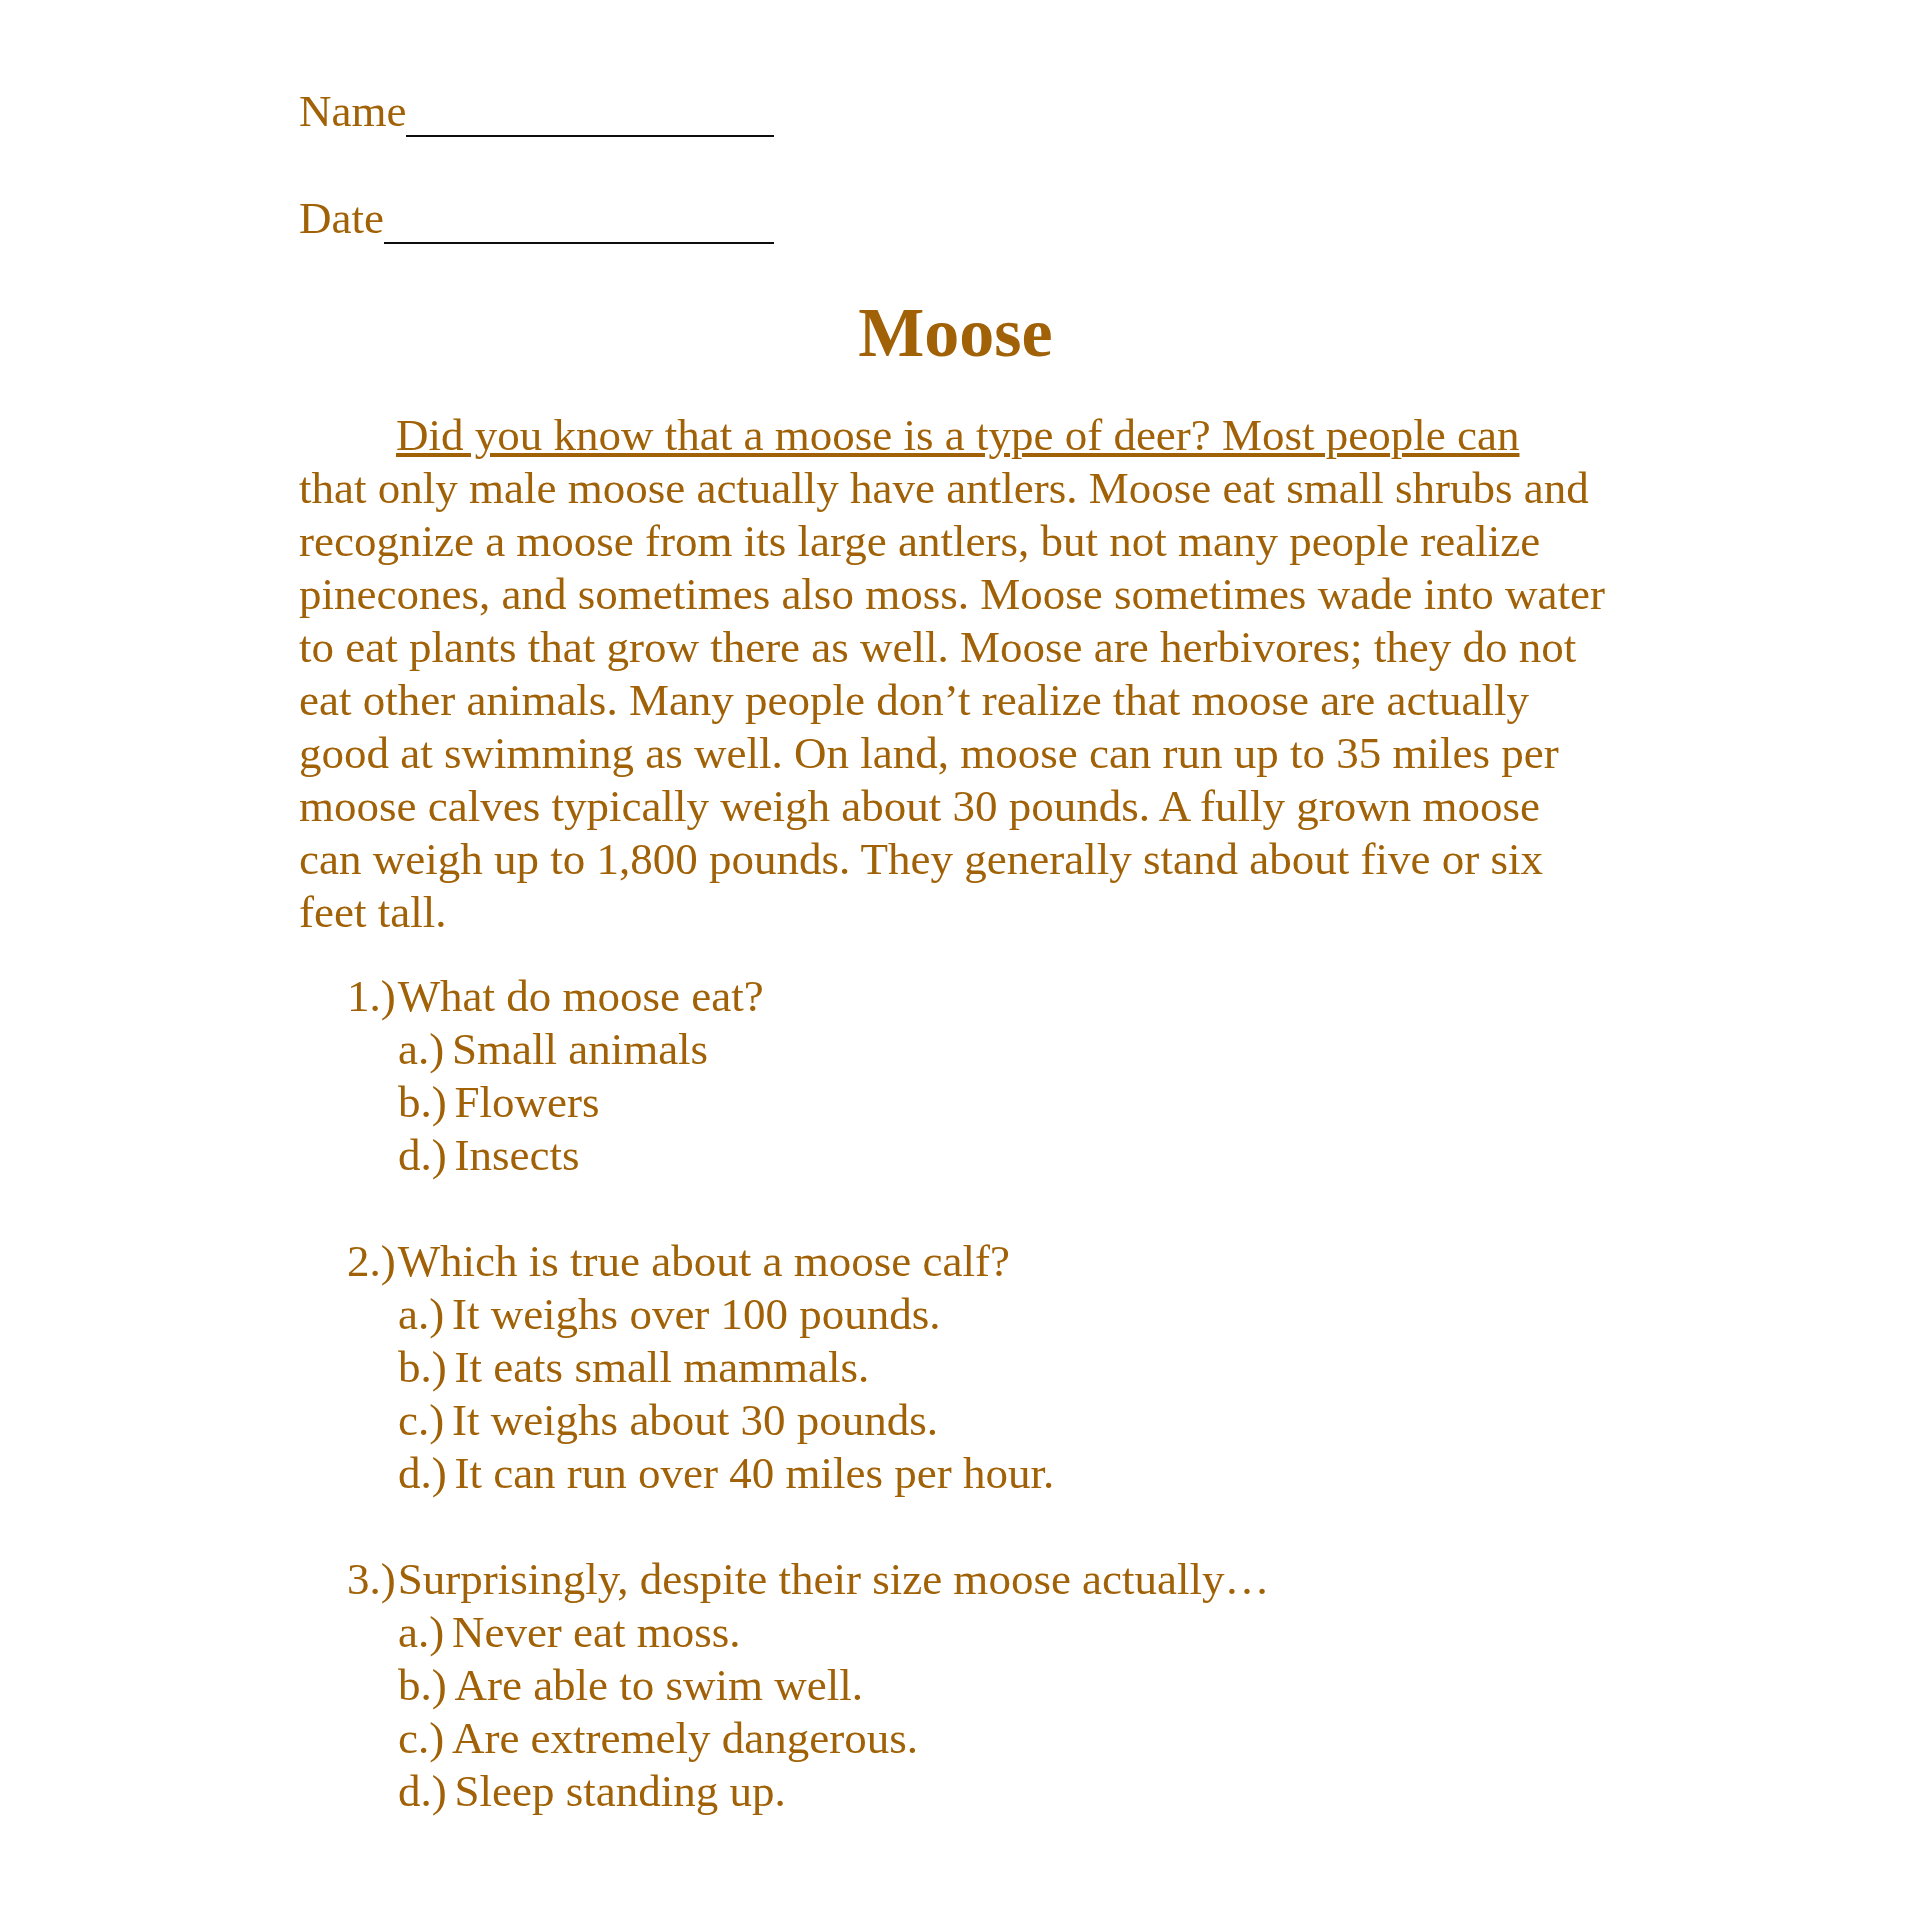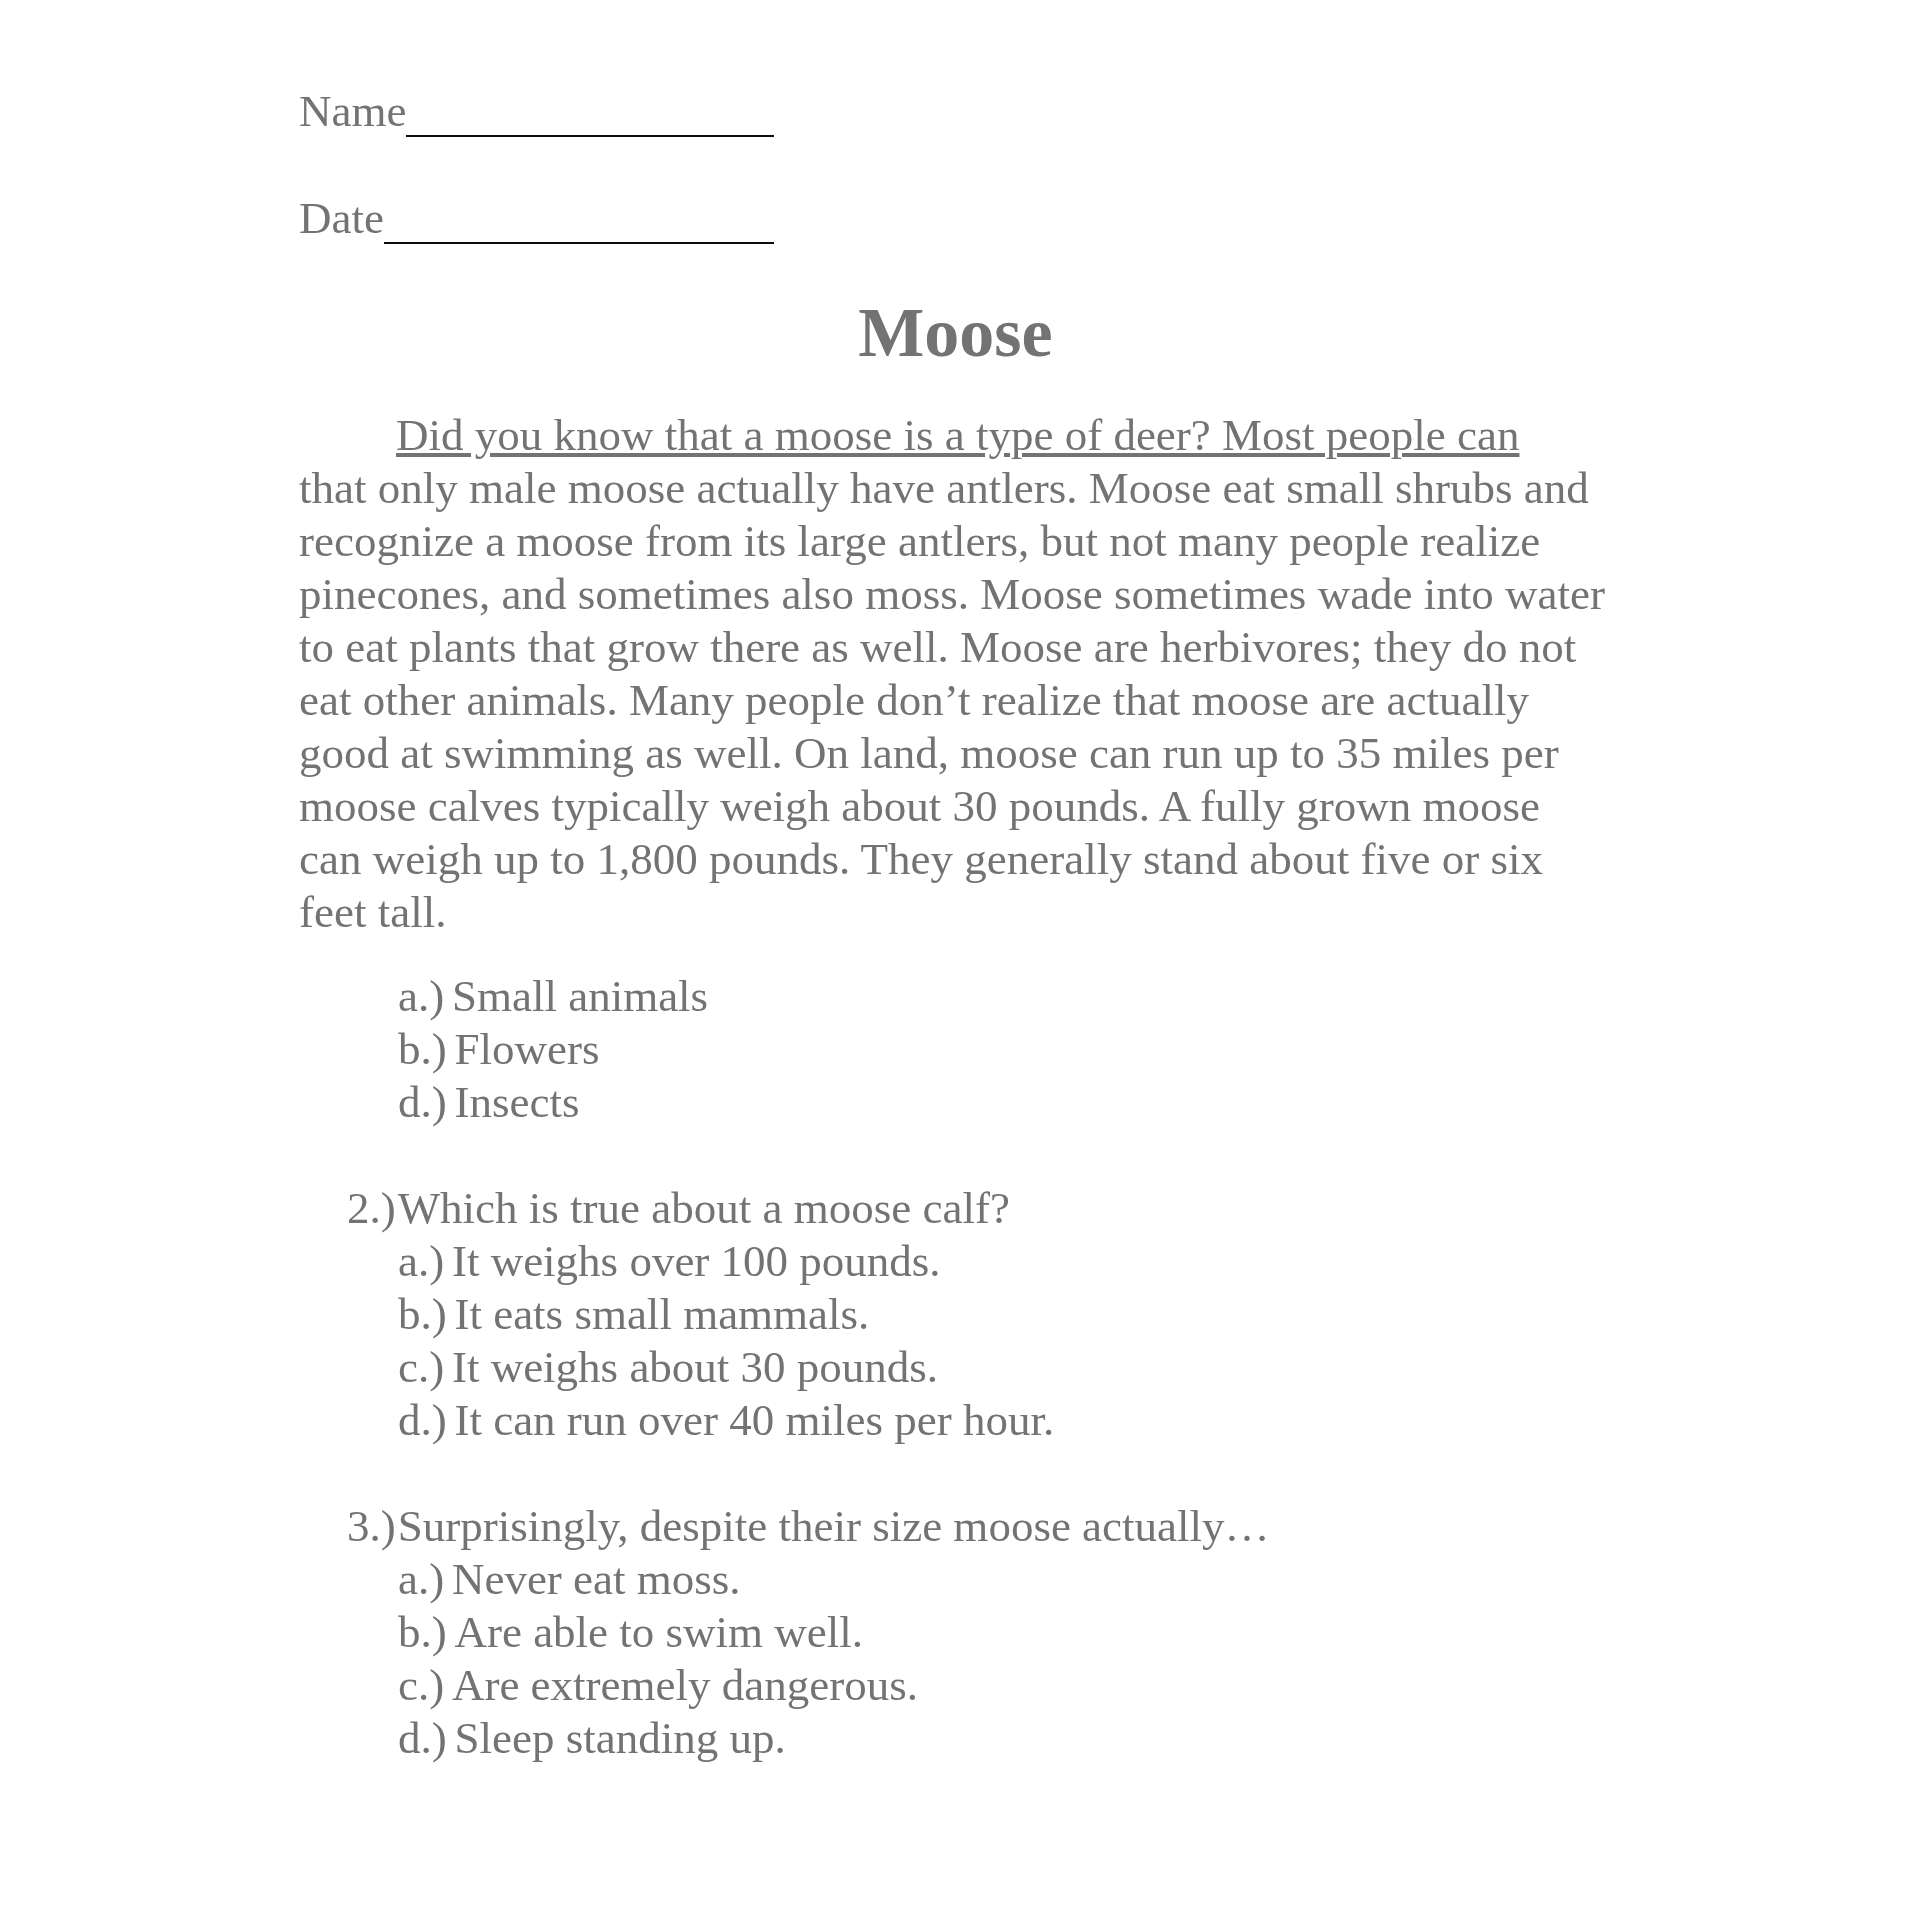--- a/index.html
+++ b/index.html
@@ -5,21 +5,21 @@
   html, body {
     margin: 0;
     padding: 0;
     background: #ffffff;
   }
   .page {
     position: relative;
     width: 1931px;
     height: 1931px;
     background: #ffffff;
-    color: #737373;
+    color: #a16207;
     font-family: "Liberation Serif", "DejaVu Serif", serif;
     font-size: 45px;
     line-height: 53px;
     overflow: hidden;
     box-sizing: border-box;
     padding: 85px 299px 0 299px;
   }
   .content { width: 1313px; }
 
   
@@ -97,20 +97,21 @@
         <div class="pline">to eat plants that grow there as well. Moose are herbivores; they do not</div>
         <div class="pline">eat other animals. Many people don’t realize that moose are actually</div>
         <div class="pline">good at swimming as well. On land, moose can run up to 35 miles per</div>
         <div class="pline">moose calves typically weigh about 30 pounds. A fully grown moose</div>
         <div class="pline">can weigh up to 1,800 pounds. They generally stand about five or six</div>
         <div class="pline">feet tall.</div>
       </div>
 
     <div class="questions">
         <div class="question">
+          <div class="q-line"><span class="q-num">1.)</span><span>What do moose eat?</span></div>
           <div class="option"><span class="opt-letter">a.)</span><span>Small animals</span></div>
           <div class="option"><span class="opt-letter">b.)</span><span>Flowers</span></div>
           <div class="option"><span class="opt-letter">d.)</span><span>Insects</span></div>
         </div>
         <div class="question">
           <div class="q-line"><span class="q-num">2.)</span><span>Which is true about a moose calf?</span></div>
           <div class="option"><span class="opt-letter">a.)</span><span>It weighs over 100 pounds.</span></div>
           <div class="option"><span class="opt-letter">b.)</span><span>It eats small mammals.</span></div>
           <div class="option"><span class="opt-letter">c.)</span><span>It weighs about 30 pounds.</span></div>
           <div class="option"><span class="opt-letter">d.)</span><span>It can run over 40 miles per hour.</span></div>

